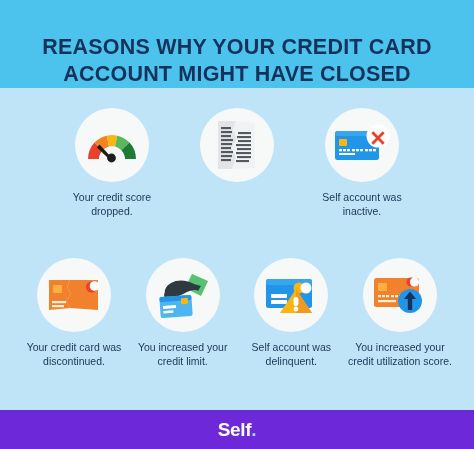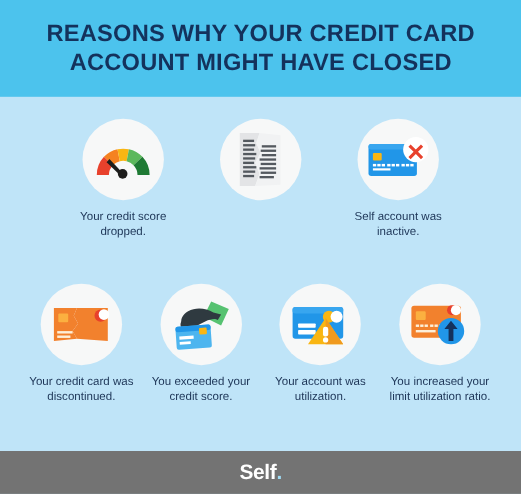--- a/index.html
+++ b/index.html
@@ -23,21 +23,21 @@
 
   
   .header-band {
     position: absolute;
     left: 0;
     top: 0;
     width: 474px;
     height: 88px;
     background: #4cc3ed;
     display: flex;
-    align-items: center;
+    align-items: flex-end;
     justify-content: center;
   }
   .header-title {
     width: 430px;
     text-align: center;
     color: #14325c;
     font-family: "Liberation Sans", sans-serif;
     font-weight: bold;
     font-size: 21.5px;
     line-height: 27px;
@@ -92,21 +92,21 @@
     line-height: 13.5px;
   }
 
   
   .footer-band {
     position: absolute;
     left: 0;
     top: 410px;
     width: 474px;
     height: 39px;
-    background: #737373;
+    background: #6d28d9;
     display: flex;
     align-items: center;
     justify-content: center;
   }
   .brand-logo {
     color: #ffffff;
     font-family: "Liberation Sans", sans-serif;
     font-weight: bold;
     font-size: 19px;
     letter-spacing: -0.3px;
@@ -237,21 +237,21 @@
             <rect x="6" y="26" width="32" height="21" rx="2" fill="#4db5ef" transform="rotate(-4 22 36)"></rect>
             <rect x="6" y="26" width="32" height="5" rx="2" fill="#2196e8" transform="rotate(-4 22 36)"></rect>
             <g fill="#ffffff" transform="rotate(-4 22 36)">
               <rect x="9" y="35" width="13" height="3"></rect>
               <rect x="9" y="40" width="10" height="2.5"></rect>
             </g>
             <rect x="27" y="28" width="7" height="6" rx="1" fill="#f9b613" transform="rotate(-4 30 31)"></rect>
           </svg>
         </span>
       </div>
-      <div class="caption">You exceeded your credit score.</div>
+      <div class="caption">You increased your credit limit.</div>
     </div>
 
     <div class="item">
       <div class="icon-circle">
         <span>
           <svg width="58" height="44" viewBox="0 0 58 44">
             <rect x="4" y="6" width="46" height="29" rx="2.5" fill="#2196e8"></rect>
             <rect x="4" y="6" width="46" height="6" rx="2.5" fill="#38a6ef"></rect>
             <circle cx="37" cy="15" r="5.5" fill="#f9b613"></circle>
             <circle cx="44" cy="15" r="5.5" fill="#ffffff"></circle>
@@ -259,21 +259,21 @@
               <rect x="9" y="21" width="16" height="4" rx="0.7"></rect>
               <rect x="9" y="27" width="16" height="4" rx="0.7"></rect>
             </g>
             <path d="M34 16 L50 40 L18 40 Z" fill="#f9b613"></path>
             <path d="M34 16 L50 40 L34 40 Z" fill="#f09a1e"></path>
             <rect x="31.6" y="24" width="4.8" height="9" rx="2.2" fill="#ffffff"></rect>
             <circle cx="34" cy="36" r="2.4" fill="#ffffff"></circle>
           </svg>
         </span>
       </div>
-      <div class="caption">Your account was utilization.</div>
+      <div class="caption">Self account was delinquent.</div>
     </div>
 
     <div class="item">
       <div class="icon-circle">
         <span>
           <svg width="58" height="44" viewBox="0 0 58 44">
             <rect x="3" y="5" width="45" height="29" rx="2.5" fill="#f2812d"></rect>
             <rect x="7" y="10" width="9" height="8" rx="1" fill="#fbb040"></rect>
             <g fill="#fdefd9">
               <rect x="7" y="22" width="3" height="2.2"></rect>
@@ -284,21 +284,21 @@
               <rect x="28" y="22" width="3" height="2.2"></rect>
               <rect x="7" y="27" width="18" height="2.2"></rect>
             </g>
             <circle cx="40" cy="9" r="4.6" fill="#e8412c"></circle>
             <circle cx="43.5" cy="9" r="4.6" fill="#ffffff"></circle>
             <circle cx="39" cy="28" r="12" fill="#2196e8"></circle>
             <path d="M39 18.5 L45 26 L41.2 26 L41.2 37 L36.8 37 L36.8 26 L33 26 Z" fill="#14325c"></path>
           </svg>
         </span>
       </div>
-      <div class="caption">You increased your limit utilization ratio.</div>
+      <div class="caption">You increased your credit utilization score.</div>
     </div>
 
   </div>
 
   <div class="footer-band">
     <div class="brand-logo"><span>Self</span><span class="brand-dot">.</span></div>
   </div>
 
 </div>
 

